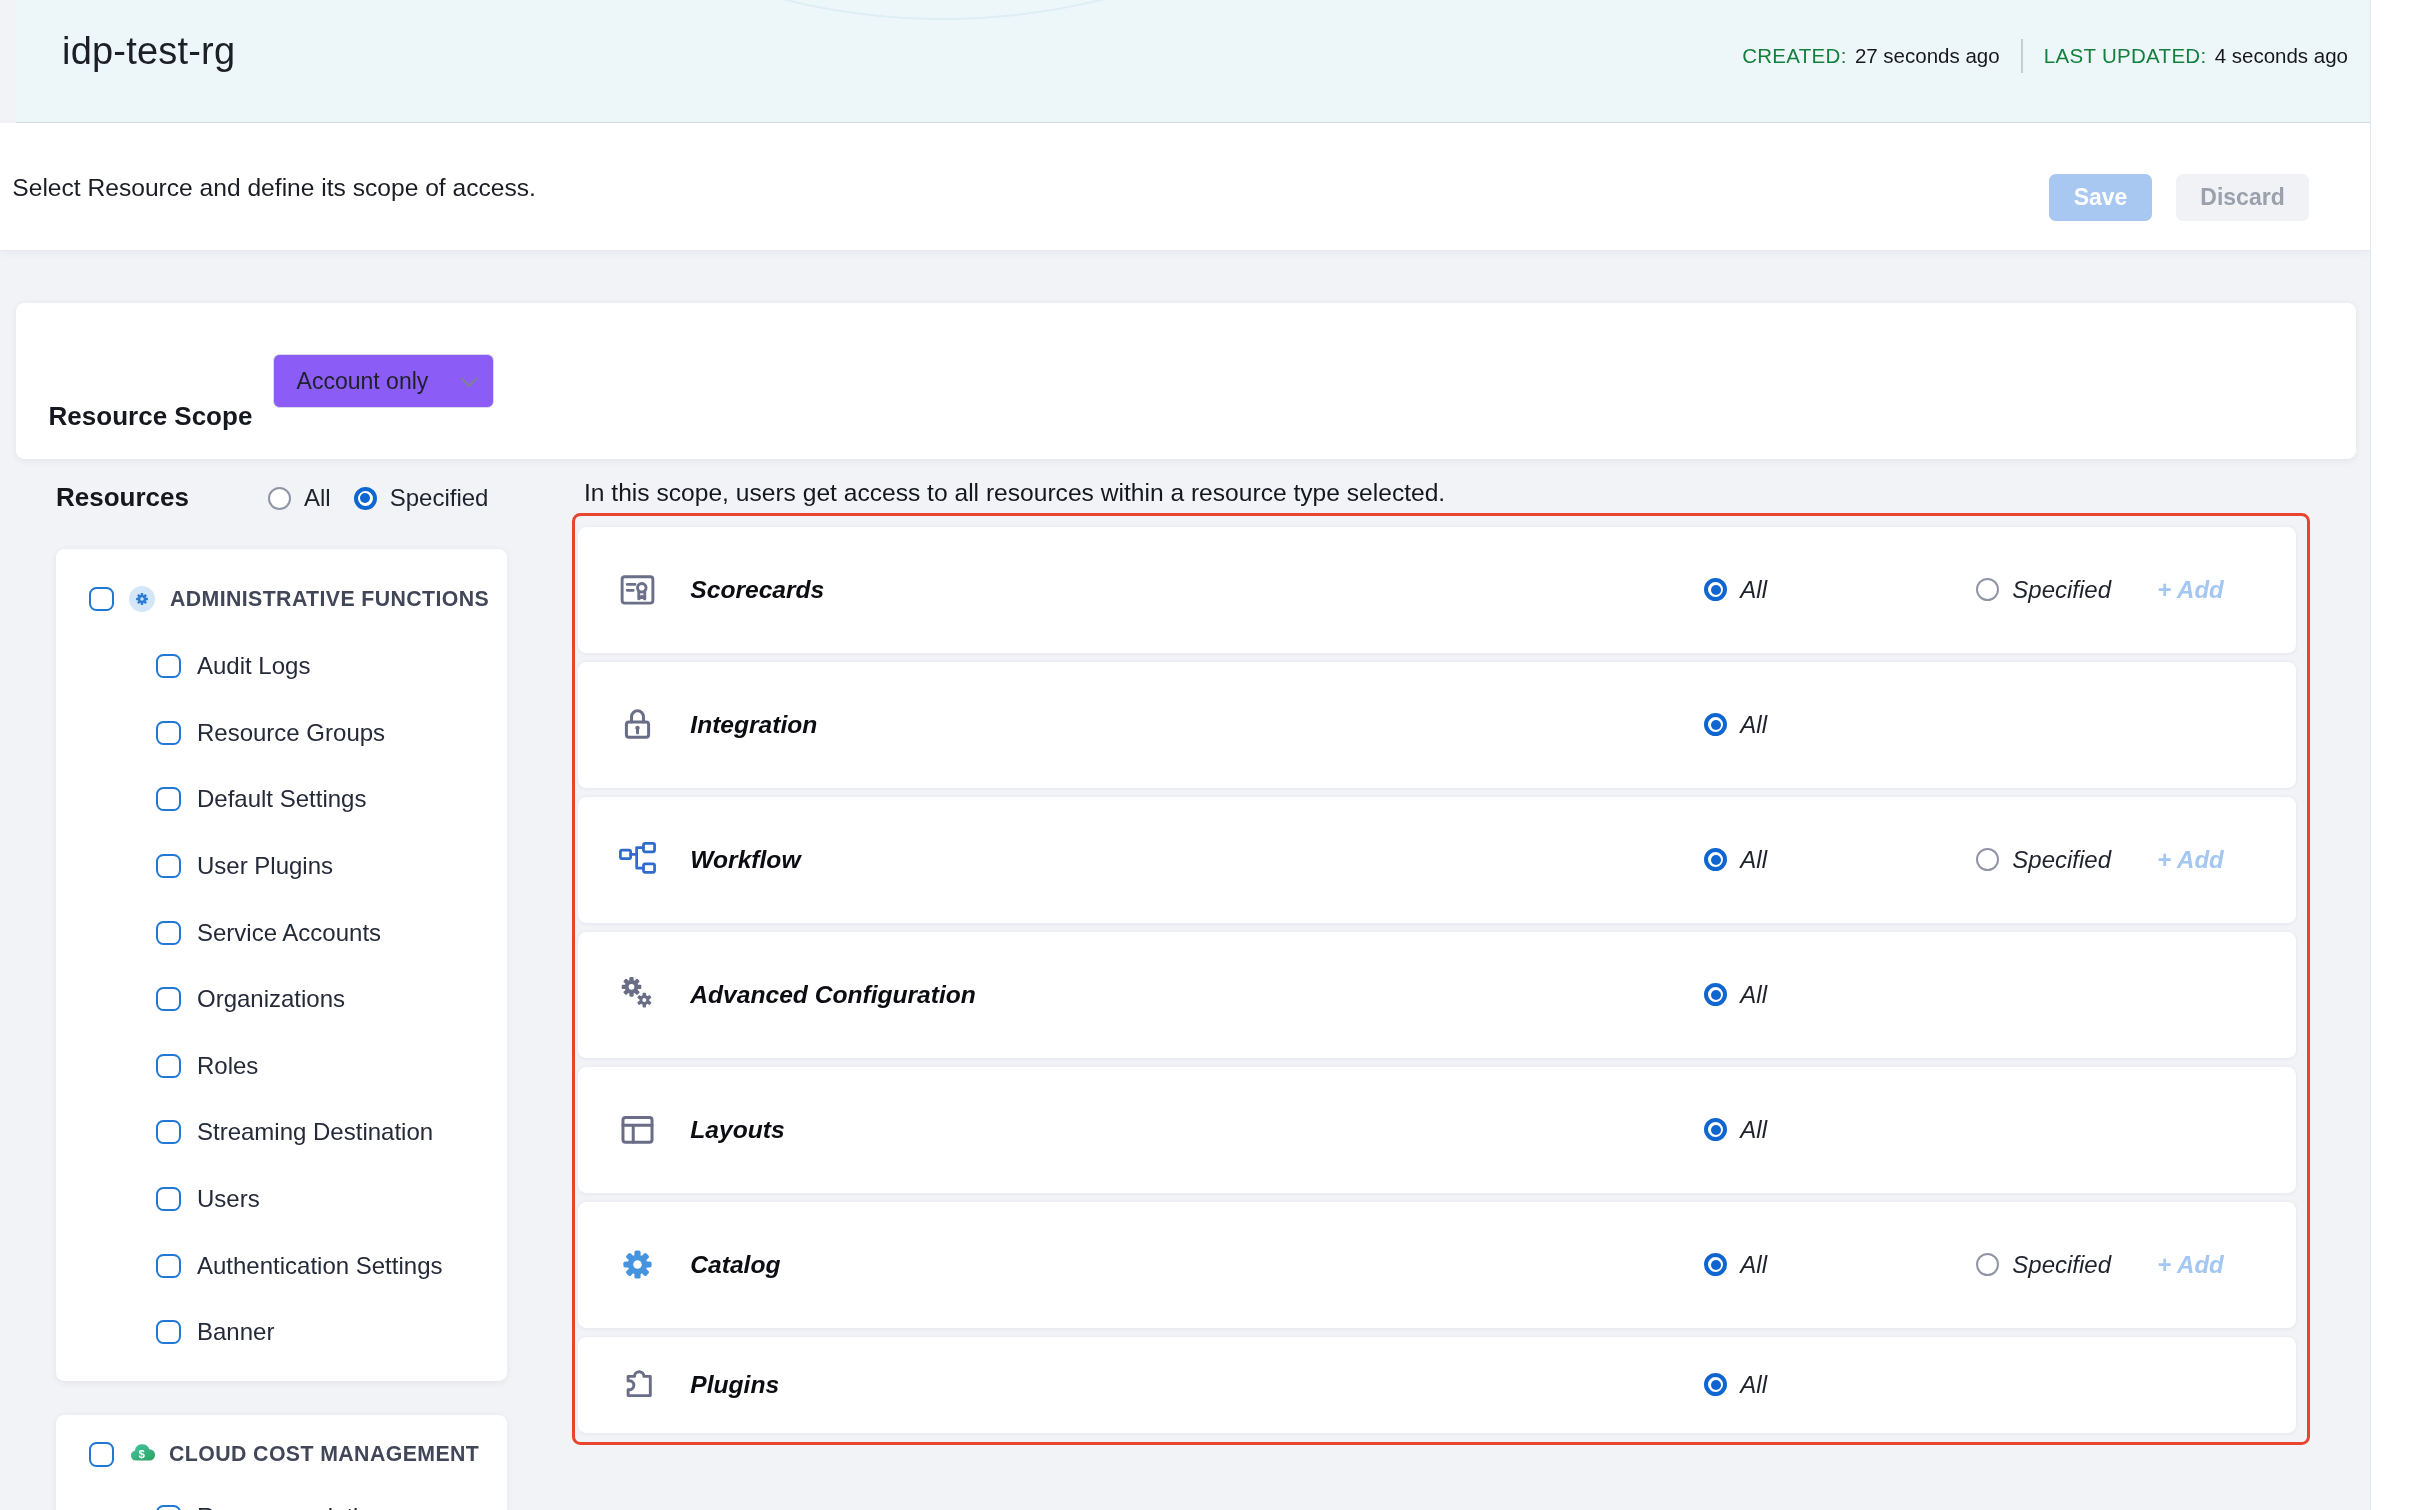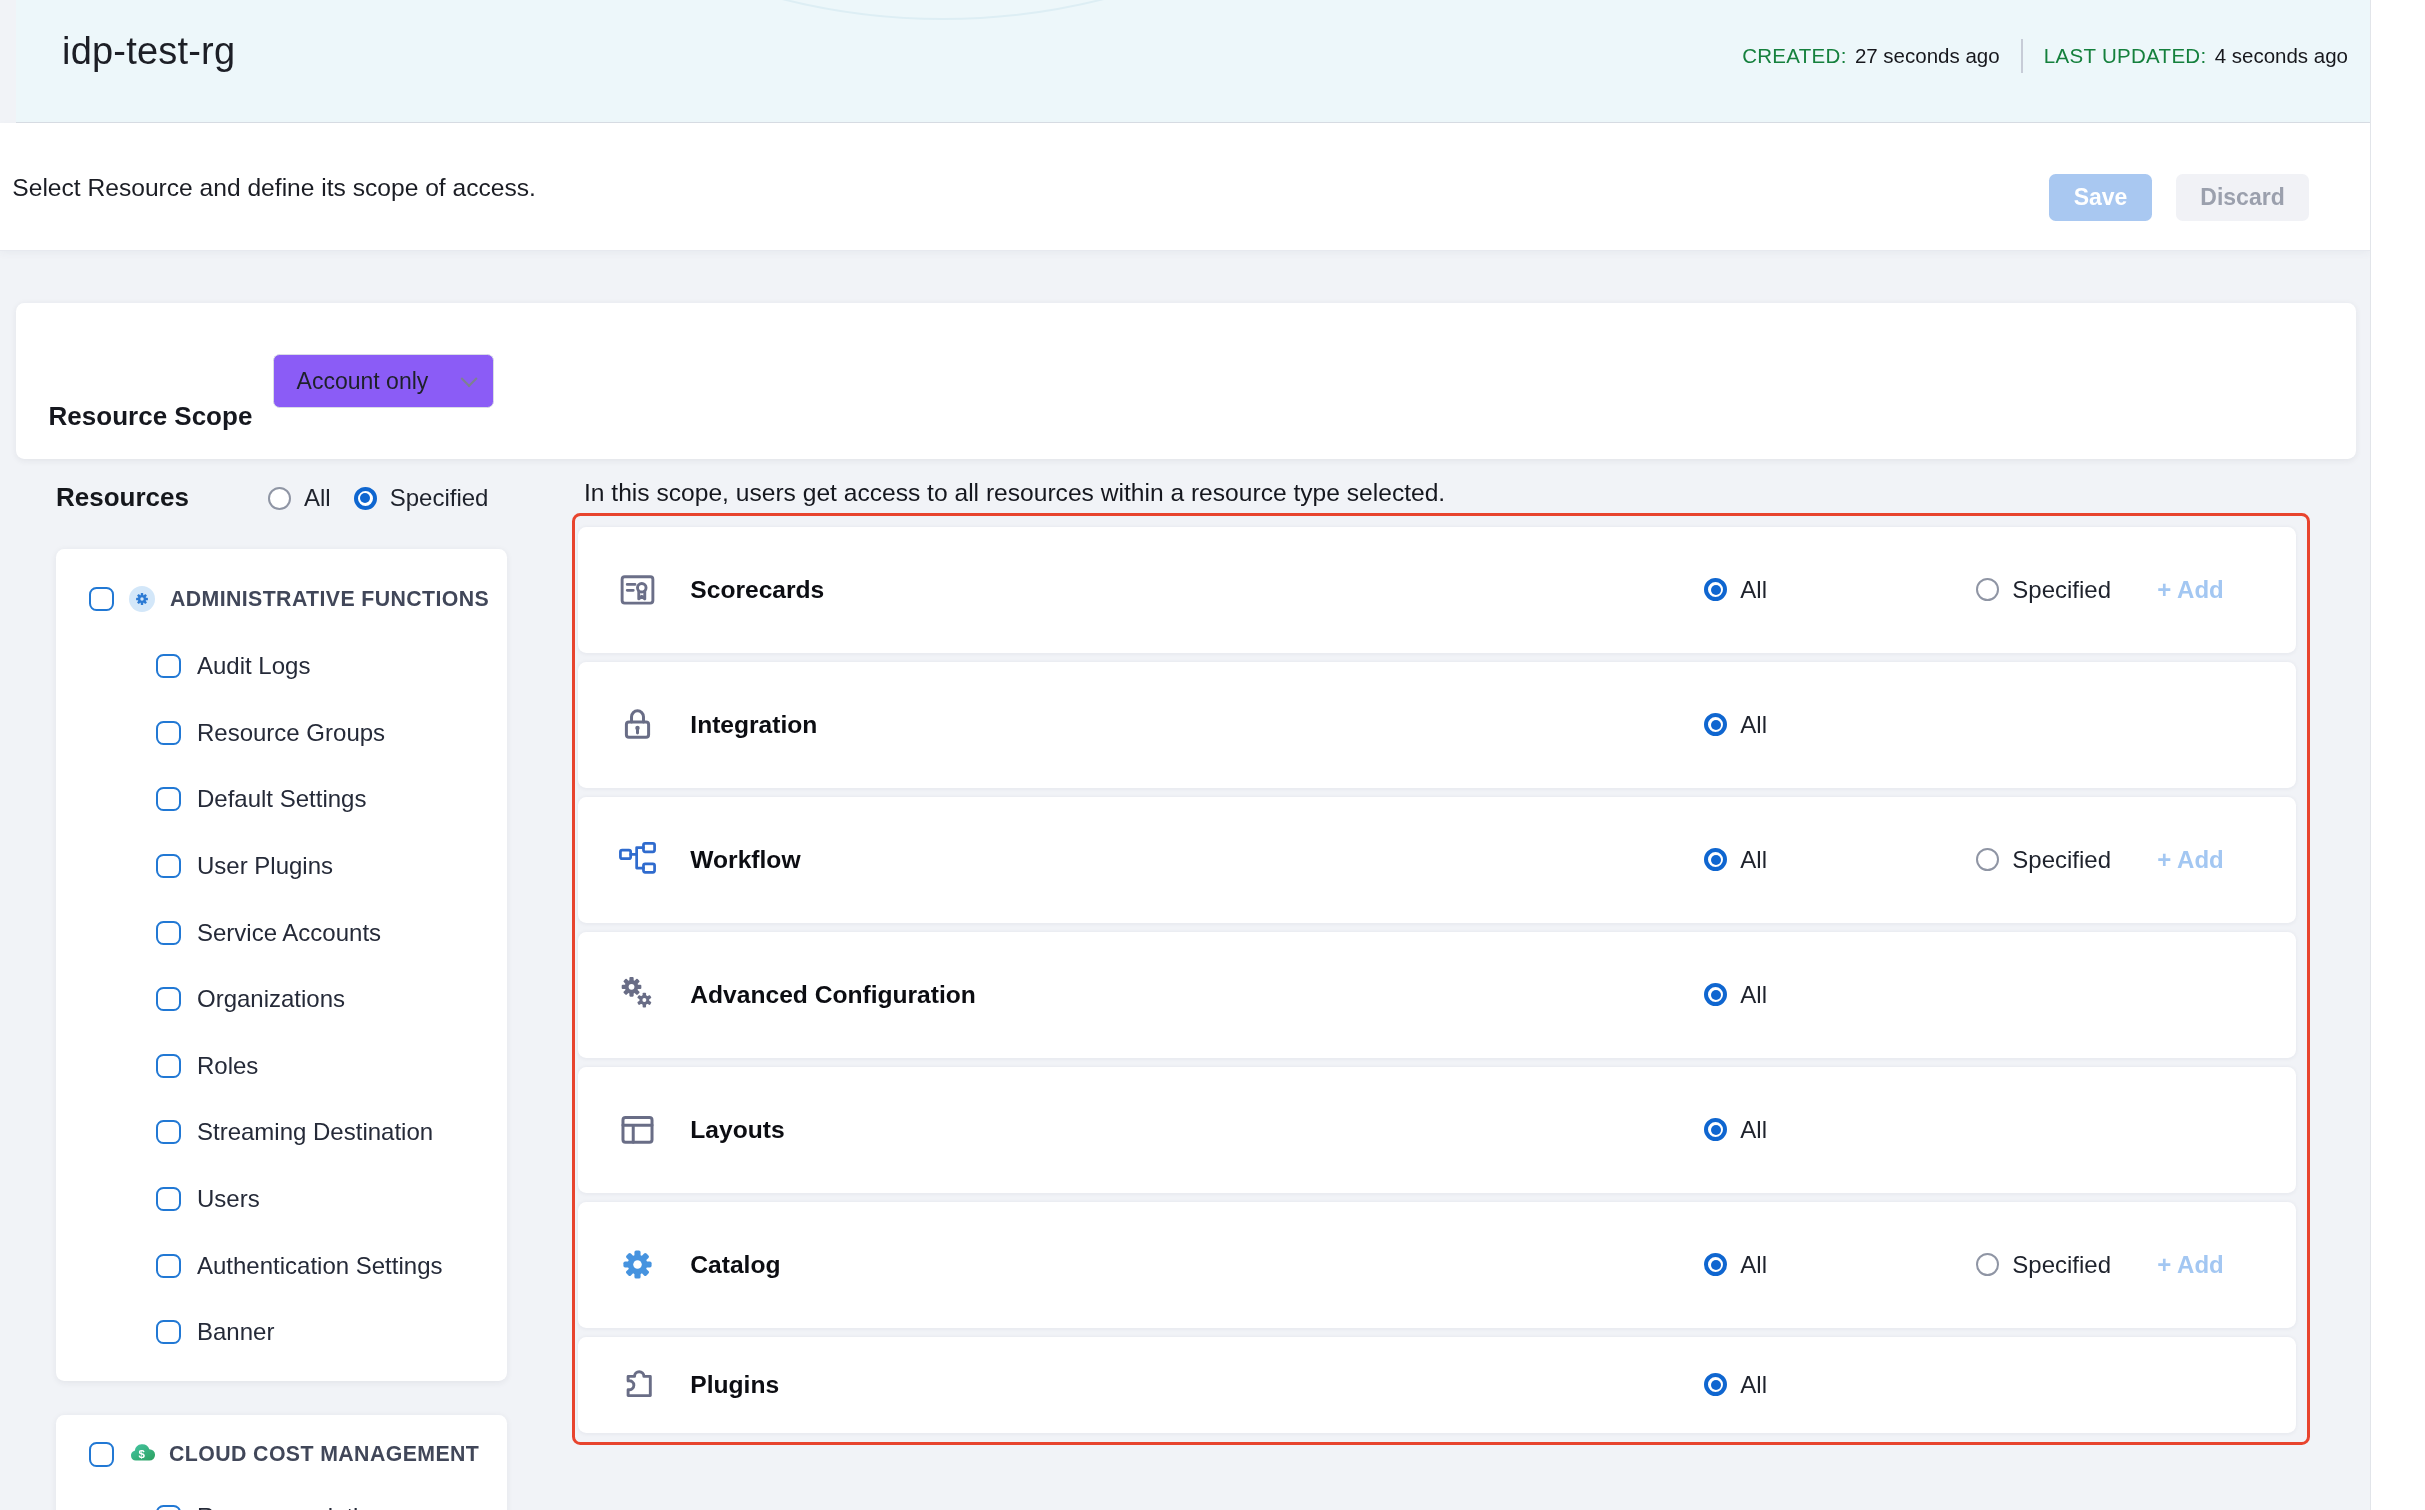--- a/index.html
+++ b/index.html
@@ -44,21 +44,21 @@
   .list-card1 { left:56px; top:549px; width:451px; height:832px; }
   .list-card2 { left:56px; top:1415px; width:451px; height:213px; }
   .grp-row { position:absolute; left:0; display:flex; align-items:center; width:100%; }
   .cb { width:24.6px; height:24.6px; border:2.5px solid #2178d4; border-radius:7.4px; background:#fff; flex:none; }
   .grp-circle { width:26px; height:26px; border-radius:50%; background:#d3e7f9; display:flex; align-items:center; justify-content:center; flex:none; }
   .grp-name { font-size:21.3px; font-weight:600; color:#414759; letter-spacing:0.4px; }
   .item-label { font-size:24px; color:#252a38; }
 
   
   .main-desc { position:absolute; left:584px; top:479px; font-size:24.6px; color:#15171e; }
-  .red-box { position:absolute; left:572px; top:513px; width:1738px; height:932px; border:3.3px solid #e8442e; border-radius:8.2px; padding:10.7px 10.7px 6.6px 3.3px; }
+  .red-box { position:absolute; left:572px; top:513px; width:1738px; height:932px; border:3.3px solid #e8442e; border-radius:8.2px; padding:10.7px 10.7px 6.6px 3.3px;font-style:italic; }
   .res-row { position:relative; width:100%; height:126px; background:#ffffff; border-radius:8.2px; box-shadow:0 0.8px 4.1px rgba(40,41,61,.06); margin-bottom:9px; display:flex; align-items:center; }
   .res-row.last { height:96px; margin-bottom:0; }
   .row-icon { width:41px; height:41px; margin-left:39px; flex:none; }
   .row-label { font-size:24.6px; font-weight:600; color:#0c0d12; margin-left:32px; }
   .opt { position:absolute; top:0; height:100%; display:flex; align-items:center; }
   .opt.all { left:1126px; }
   .opt.spec { left:1398px; }
   .add-link { position:absolute; left:1579px; top:0; height:100%; display:flex; align-items:center; font-size:24px; font-weight:700; color:#a3c7f2; }
 </style>
 </head>

